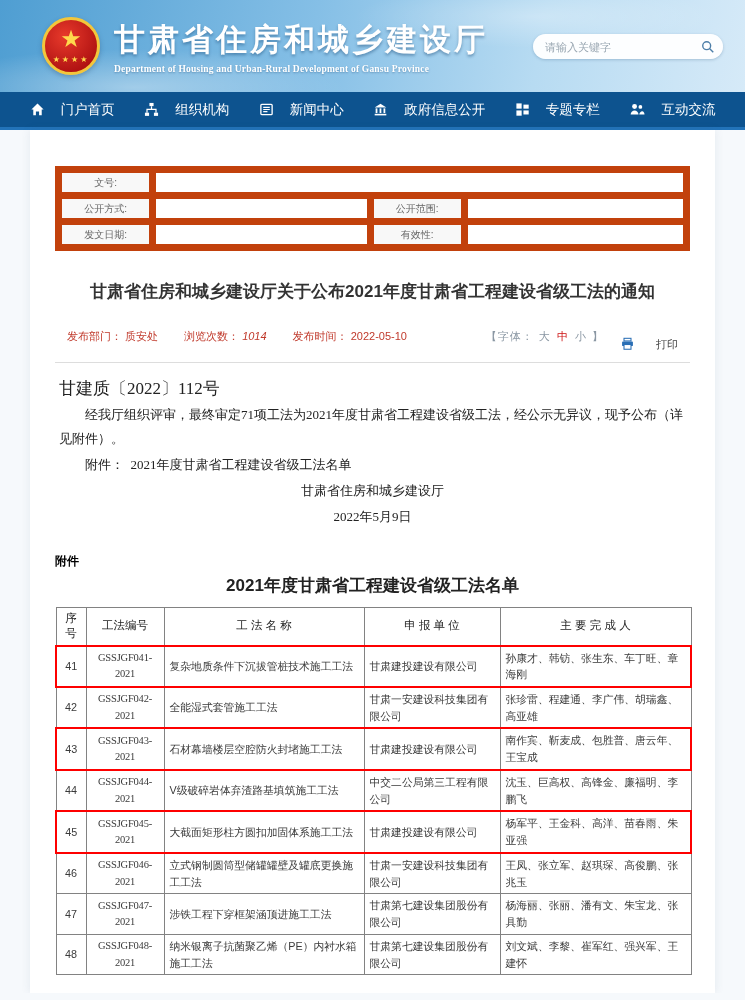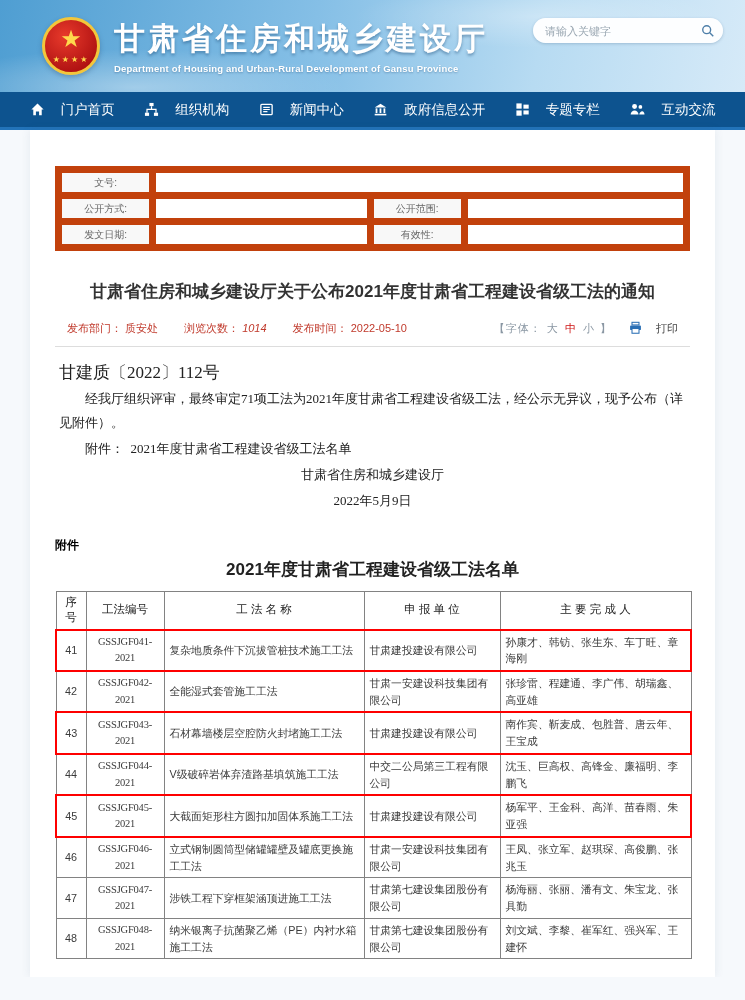--- a/index.html
+++ b/index.html
@@ -27,23 +27,24 @@
   .emblem .stars-small{ position:absolute; bottom:8px; left:0; right:0; text-align:center;
     color:#ffd94d; font-size:8px; letter-spacing:2px; }
   .titles{ margin-left:14px; }
   .site-title{
     color:#fff; font-size:31px; font-weight:bold; letter-spacing:3px;
     text-shadow:0 2px 3px rgba(25,70,115,.45);
   }
   .site-subtitle{
     color:#fff; font-size:9.5px; font-weight:bold; margin-top:3px; letter-spacing:.2px;
     text-shadow:0 1px 2px rgba(25,70,115,.4);
+    font-family:Liberation Serif, serif;
   }
   .search{
-    position:absolute; right:22px; top:18px; width:190px; height:25px;
+    position:absolute; right:22px; top:34px; width:190px; height:25px;
     background:rgba(255,255,255,.96); border-radius:13px; display:flex; align-items:center;
     padding:0 8px 0 12px; box-shadow:0 1px 3px rgba(40,80,120,.25);
   }
   .search input{ border:none; outline:none; background:transparent; flex:1;
     font-size:11px; color:#333; font-family:"Liberation Sans",sans-serif; }
   .search input::placeholder{ color:#9aa7b2; }
   .search .mag{ display:flex; cursor:pointer; }
   
   nav{
     height:38px; background:#0d538f; border-bottom:3px solid #2273b9;
@@ -72,21 +73,21 @@
     font-size:11px; padding:0 12px 10px; border-bottom:1px solid #ddd;
   }
   .meta .left{ display:flex; gap:26px; color:#c0392b; }
   .meta .views-val{ font-style:italic; }
   .meta .right{ display:flex; align-items:center; gap:16px; }
   .meta .font-ctl{ color:#8a97a3; letter-spacing:1px; }
   .meta .fs{ cursor:pointer; padding:0 1px; }
   .meta .fs-large{ color:#8a97a3; }
   .meta .fs-medium{ color:#cc1111; }
   .meta .fs-small{ color:#8a97a3; }
-  .meta .print{ display:flex; align-items:center; gap:13px; color:#444; cursor:pointer; }
+  .meta .print{ display:flex; align-items:center; gap:21px; color:#444; cursor:pointer;margin-top:16px; }
   .article-body{ font-family:"Liberation Serif", serif; font-size:13px; color:#222;
     line-height:24px; margin-top:14px; }
   .article-body p{ margin:2px 4px; }
   .p-center{ text-align:center; }
   .p-indent{ text-indent:2em; }
   .pre{ white-space:pre-wrap; }
   .doc-number{ text-align:left; font-size:17px; margin-bottom:8px; }
   
   .att-label{ font-weight:bold; font-size:12px; color:#000; margin:24px 0 4px; }
   h2.tbl-title{ font-size:17px; font-weight:bold; color:#222; text-align:center; margin:4px 0 10px; }

